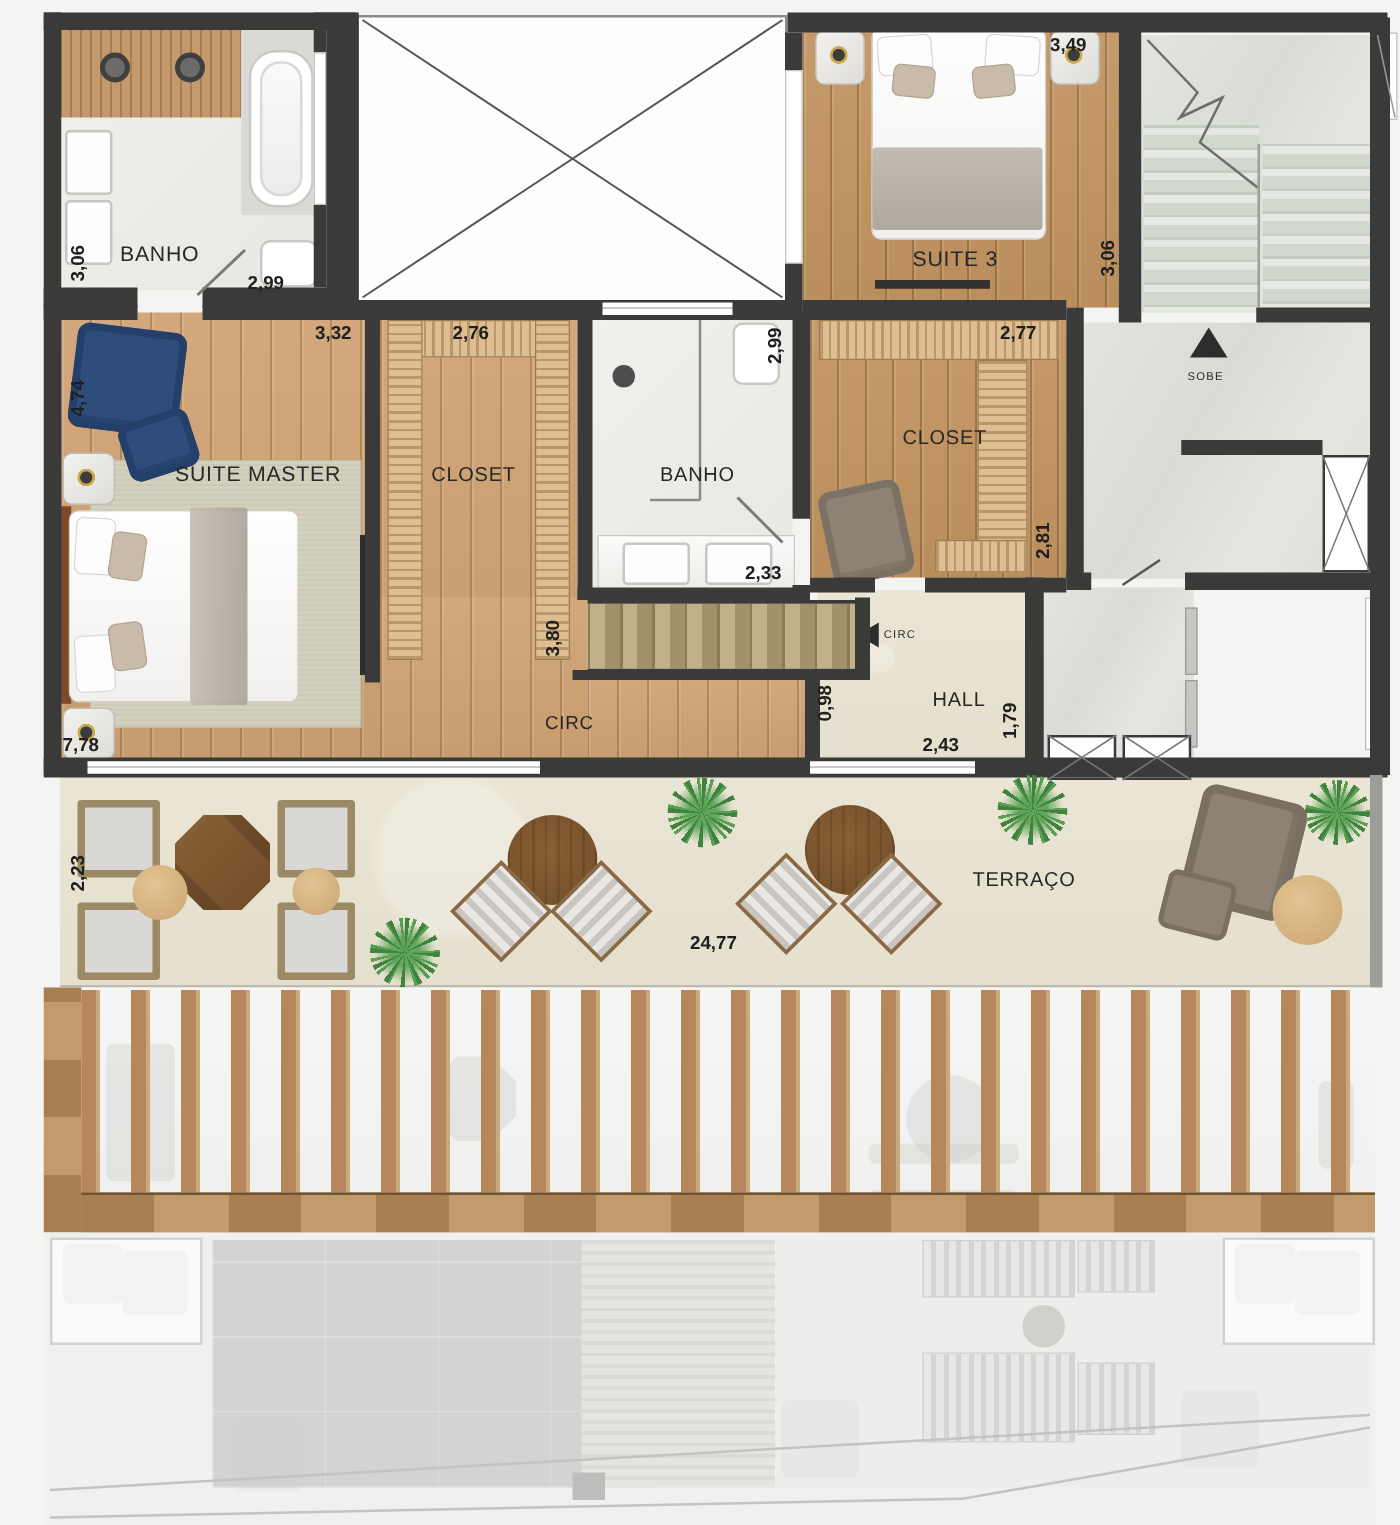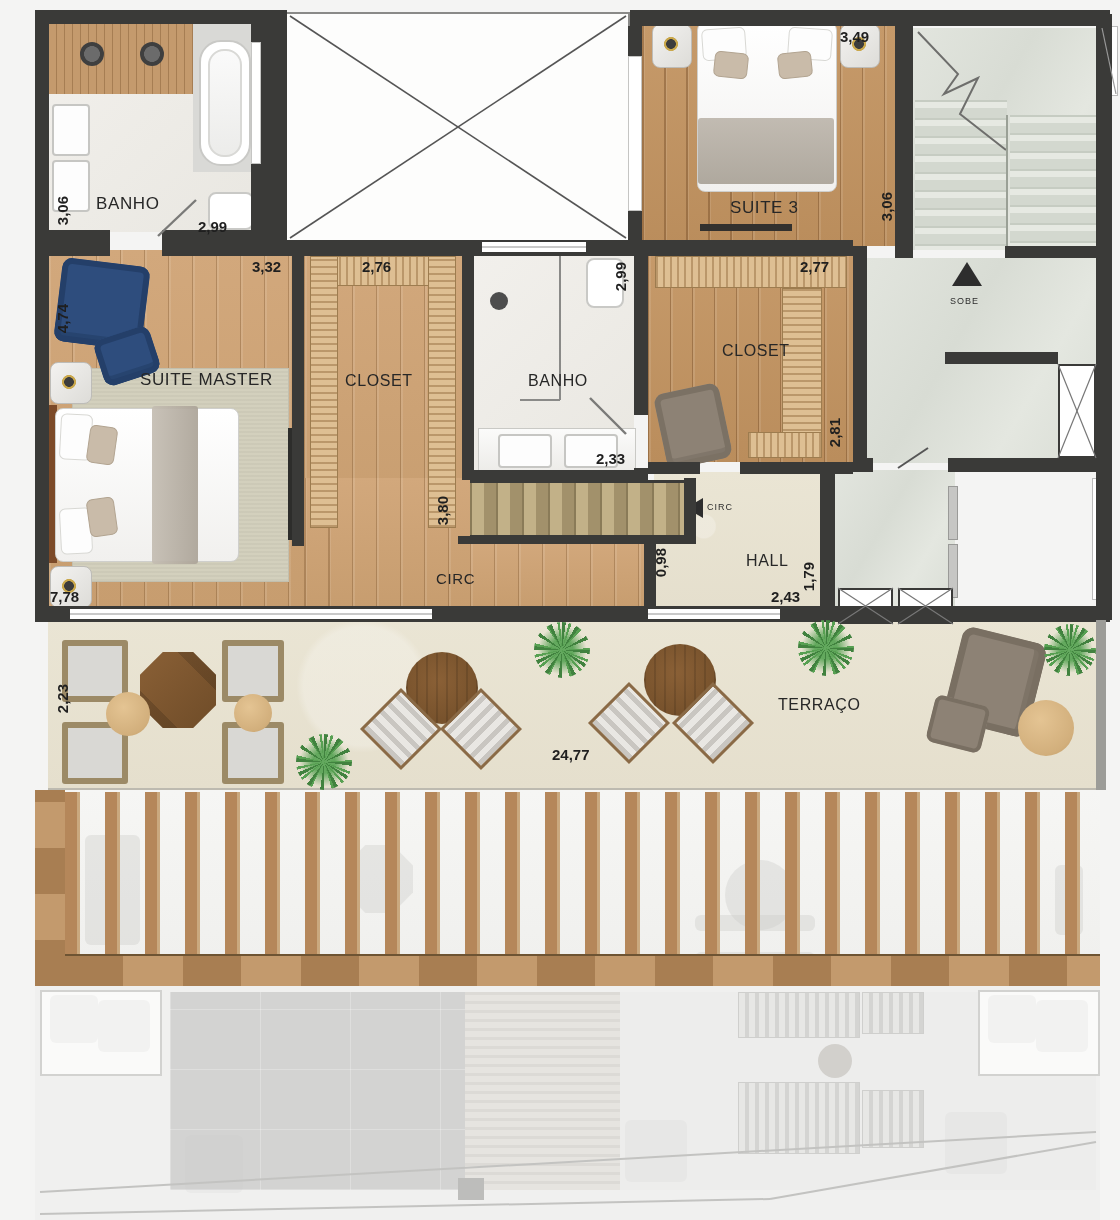--- a/index.html
+++ b/index.html
@@ -321,18 +321,18 @@
   <div class="dim txt" style="left:50px;top:588px;">7,78</div>
   <div class="dim txt" style="left:362px;top:258px;">2,76</div>
   <div class="vdim txt" style="left:434px;top:496px;">3,80</div>
   <div class="vdim txt" style="left:612px;top:262px;">2,99</div>
   <div class="dim txt" style="left:596px;top:450px;">2,33</div>
   <div class="dim txt" style="left:840px;top:28px;">3,49</div>
   <div class="vdim txt" style="left:878px;top:192px;">3,06</div>
   <div class="dim txt" style="left:800px;top:258px;">2,77</div>
   <div class="vdim txt" style="left:826px;top:418px;">2,81</div>
   <div class="vdim txt" style="left:652px;top:548px;">0,98</div>
-  <div class="dim txt" style="left:771px;top:588px;">2,43</div>
+  <div class="dim txt" style="left:738px;top:588px;">2,43</div>
   <div class="vdim txt" style="left:800px;top:562px;">1,79</div>
   <div class="vdim txt" style="left:54px;top:684px;">2,23</div>
   <div class="dim txt" style="left:552px;top:746px;">24,77</div>
 
 </div>
 
 </body></html>

